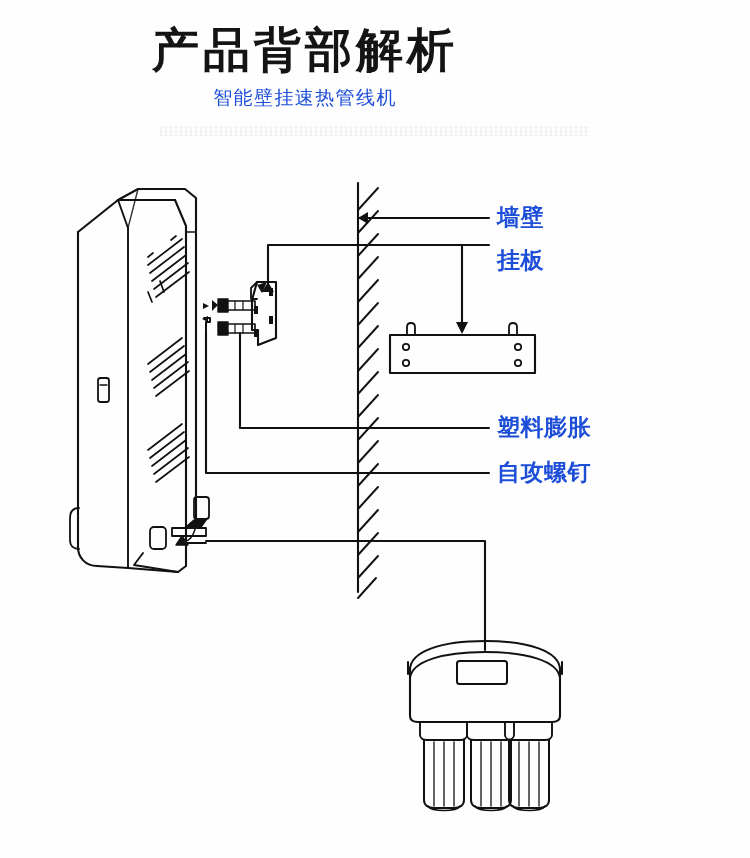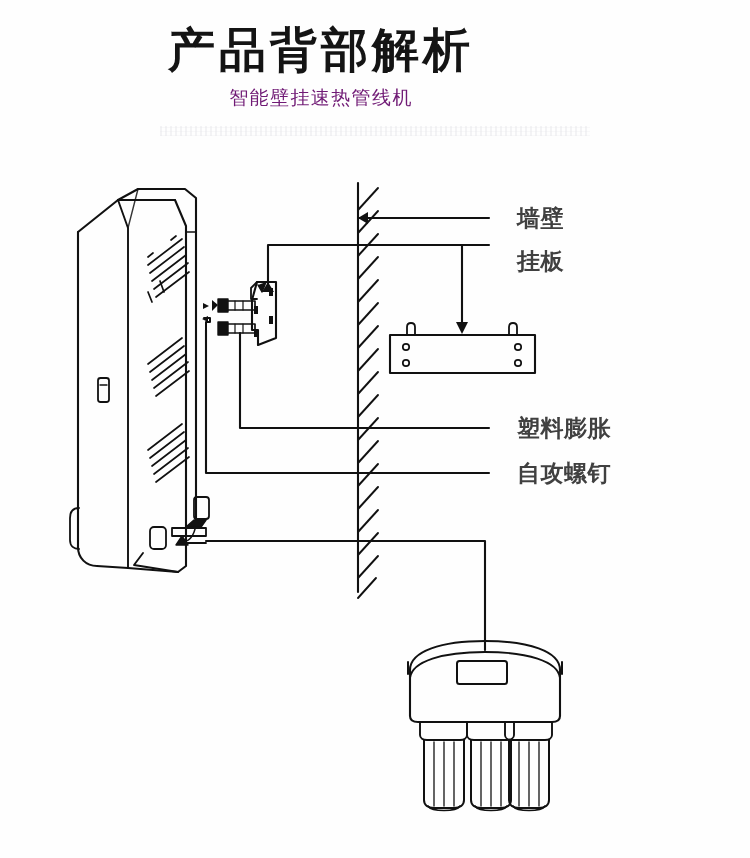--- a/index.html
+++ b/index.html
@@ -18,37 +18,36 @@
     height: 858px;
     background: #fefefe;
     overflow: hidden;
   }
   .header {
     position: absolute;
     left: 0;
     top: 0;
     width: 610px;
     text-align: center;
-    padding-left: 16px;
   }
   .title {
     font-family: "Liberation Serif", "DejaVu Serif", serif;
     font-weight: bold;
     font-size: 47px;
     letter-spacing: 4px;
     color: #141414;
     margin-top: 24px;
     line-height: 1.12;
     white-space: nowrap;
   }
   .subtitle {
     font-family: "Liberation Sans", "DejaVu Sans", sans-serif;
     font-size: 19px;
     letter-spacing: 1.4px;
-    color: #701a75;
+    color: #1d4ed8;
     margin-top: 8px;
     white-space: nowrap;
   }
   .noise-band {
     position: absolute;
     left: 160px;
     top: 126px;
     width: 430px;
     height: 10px;
     opacity: 0.10;
@@ -62,28 +61,27 @@
   }
   svg.diagram {
     position: absolute;
     left: 0;
     top: 0;
     width: 750px;
     height: 858px;
   }
   .lbl {
     position: absolute;
-    font-family: Liberation Serif, serif;
+    font-family: Liberation Mono, monospace;
     font-size: 23px;
     font-weight: bold;
-    color: #404040;
+    color: #1d4ed8;
     letter-spacing: 0.5px;
     white-space: nowrap;
     line-height: 1.22;
-    margin-left: 20px;
   }
   .lbl.small {
     font-size: 19px;
     font-weight: bold;
     letter-spacing: 0;
   }
   .lbl-wall   { left: 497px; top: 205px; }
   .lbl-plate  { left: 497px; top: 248px; }
   .lbl-anchor { left: 497px; top: 415px; }
   .lbl-screw  { left: 497px; top: 460px; }

